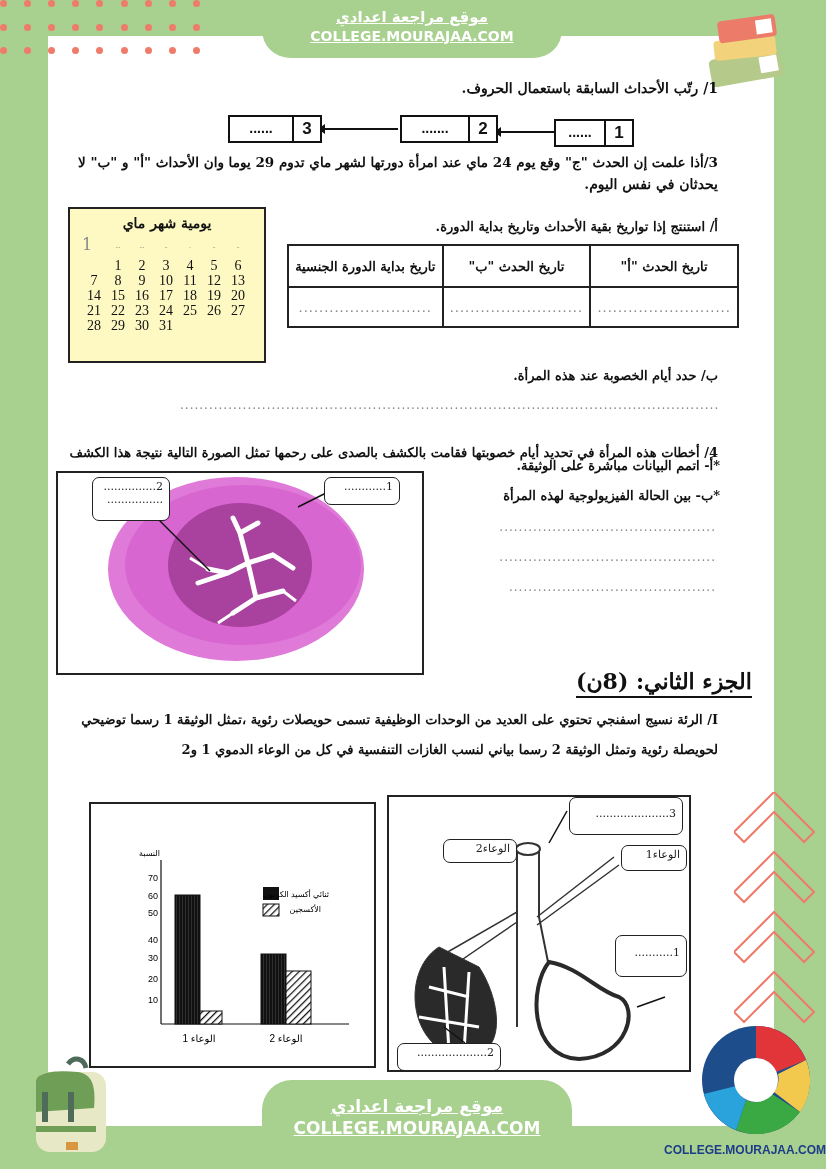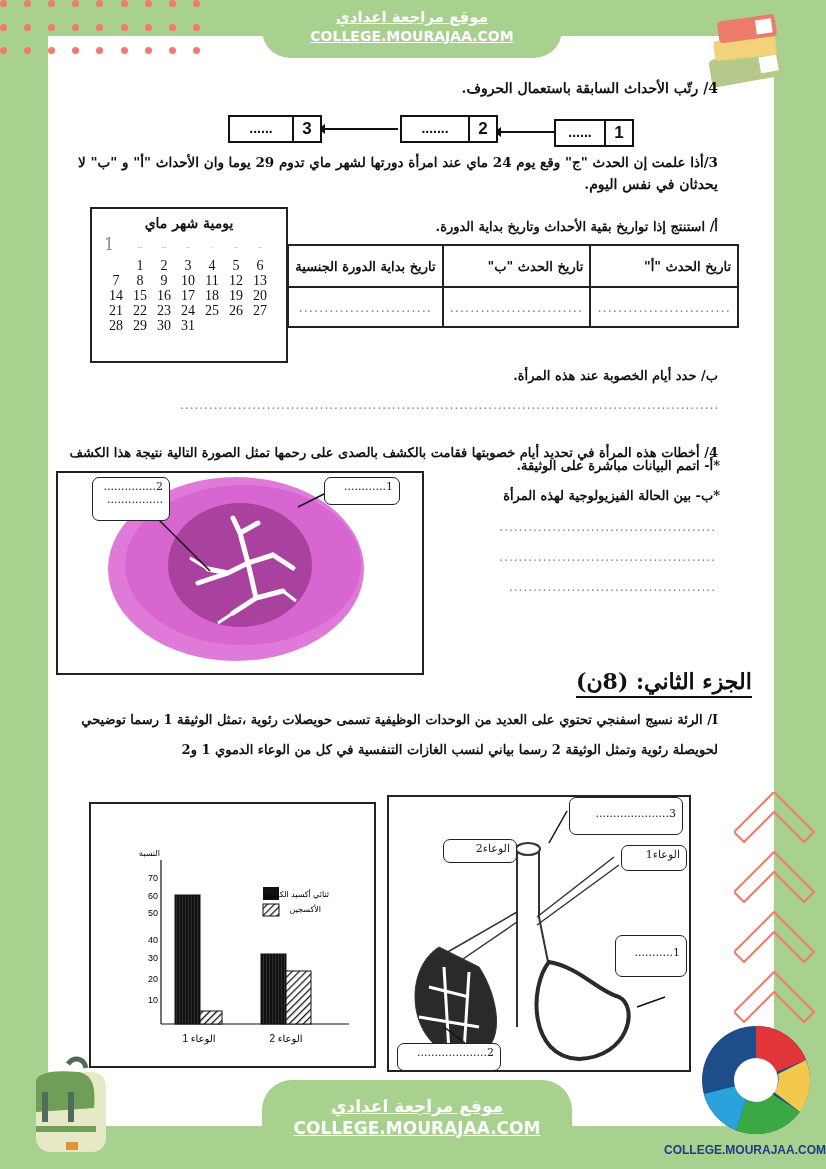--- a/index.html
+++ b/index.html
@@ -16,29 +16,29 @@
   .bottom-banner{left:262px;top:1080px;width:310px;height:95px;border-radius:30px 30px 0 0;}
   .bottom-banner .ar{font-size:17px;margin-top:16px;}
   .bottom-banner .en{font-size:17px;margin-top:2px;}
   .rtl{direction:rtl;text-align:right;}
   .txt{position:absolute;font-weight:bold;font-size:14px;}
   .seq-box{position:absolute;border:2px solid #111;display:flex;height:24px;background:#fff;}
   .seq-box .num{width:26px;border-left:2px solid #111;text-align:center;font-family:"Liberation Sans",sans-serif;font-weight:bold;font-size:17px;line-height:24px;}
   .seq-box .blank{flex:1;text-align:center;font-family:"Liberation Sans",sans-serif;font-size:14px;line-height:22px;font-weight:bold;}
   .arrow-line{position:absolute;height:2px;background:#111;}
   .arrow-line:before{content:"";position:absolute;left:-2px;top:-4px;border-right:7px solid #111;border-top:5px solid transparent;border-bottom:5px solid transparent;}
-  .calendar{position:absolute;left:90px;top:207px;width:194px;height:152px;border:2px solid #222;background:#ffffff;}
+  .calendar{position:absolute;left:68px;top:207px;width:194px;height:152px;border:2px solid #222;background:#fef9c3;}
   .calendar .title{text-align:center;font-weight:bold;font-size:14px;margin-top:6px;direction:rtl;}
   .cal-grid{position:absolute;left:12px;top:34px;width:170px;font-family:"Liberation Serif",serif;font-size:14px;}
   .cal-row{display:flex;height:15px;}
   .cal-row span{width:24px;text-align:center;}
   .cal-head span{font-size:6px;color:#777;}
   .dates-table{position:absolute;left:287px;top:244px;width:452px;border-collapse:collapse;direction:rtl;}
   .dates-table th,.dates-table td{border:2px solid #222;font-size:13px;padding:0 6px;}
-  .dates-table th{height:40px;text-align:right;font-weight:bold;}
+  .dates-table th{height:40px;font-weight:bold;}
   .dates-table td{height:38px;text-align:center;color:#888;letter-spacing:1px;}
   .dotline{position:absolute;color:#888;letter-spacing:1px;font-size:12px;white-space:nowrap;overflow:hidden;}
   .uterus-box{position:absolute;left:56px;top:471px;width:364px;height:200px;border:2px solid #222;background:#fff;overflow:hidden;}
   .callout{position:absolute;border:1.5px solid #222;border-radius:7px;background:#fff;font-size:11px;text-align:right;padding:2px 6px;color:#222;}
   .section-title{position:absolute;left:560px;top:668px;font-size:22px;font-weight:bold;direction:rtl;border-bottom:2px solid #111;padding-bottom:2px;margin-left:16px;}
   .doc-label{position:absolute;font-weight:bold;font-size:15px;direction:rtl;margin-top:24px;}
   .chart-box{position:absolute;left:89px;top:802px;width:283px;height:262px;border:2px solid #222;background:#fff;text-decoration:underline;}
   .lung-box{position:absolute;left:387px;top:795px;width:300px;height:273px;border:2px solid #222;background:#fff;overflow:hidden;}
   .deco{position:absolute;}
 </style>
@@ -86,21 +86,21 @@
 </div>
 
 <svg class="deco" style="left:700px;top:12px" width="90" height="80">
   <rect x="10" y="42" width="72" height="28" rx="5" fill="#b5c98a" transform="rotate(-10 45 56)"></rect>
   <rect x="14" y="26" width="62" height="20" rx="4" fill="#f2d27a" transform="rotate(-6 45 36)"></rect>
   <rect x="18" y="6" width="58" height="22" rx="4" fill="#ec7b6a" transform="rotate(-8 45 17)"></rect>
   <rect x="56" y="10" width="16" height="14" fill="#fff" transform="rotate(-8 45 17)"></rect>
   <rect x="60" y="48" width="18" height="16" fill="#fff" transform="rotate(-10 45 56)"></rect>
 </svg>
 
-<div class="txt rtl" style="left:300px;top:80px;width:418px;">4/ رتّب الأحداث السابقة باستعمال الحروف.</div>
+<div class="txt rtl" style="left:300px;top:80px;width:418px;">1/ رتّب الأحداث السابقة باستعمال الحروف.</div>
 
 <div class="seq-box" style="left:554px;top:119px;width:76px;">
   <span class="blank">......</span>
   <span class="num">1</span>
 </div>
 <div class="arrow-line" style="left:496px;top:131px;width:58px;"></div>
 <div class="seq-box" style="left:400px;top:115px;width:94px;">
   <span class="blank">.......</span>
   <span class="num">2</span>
 </div>

